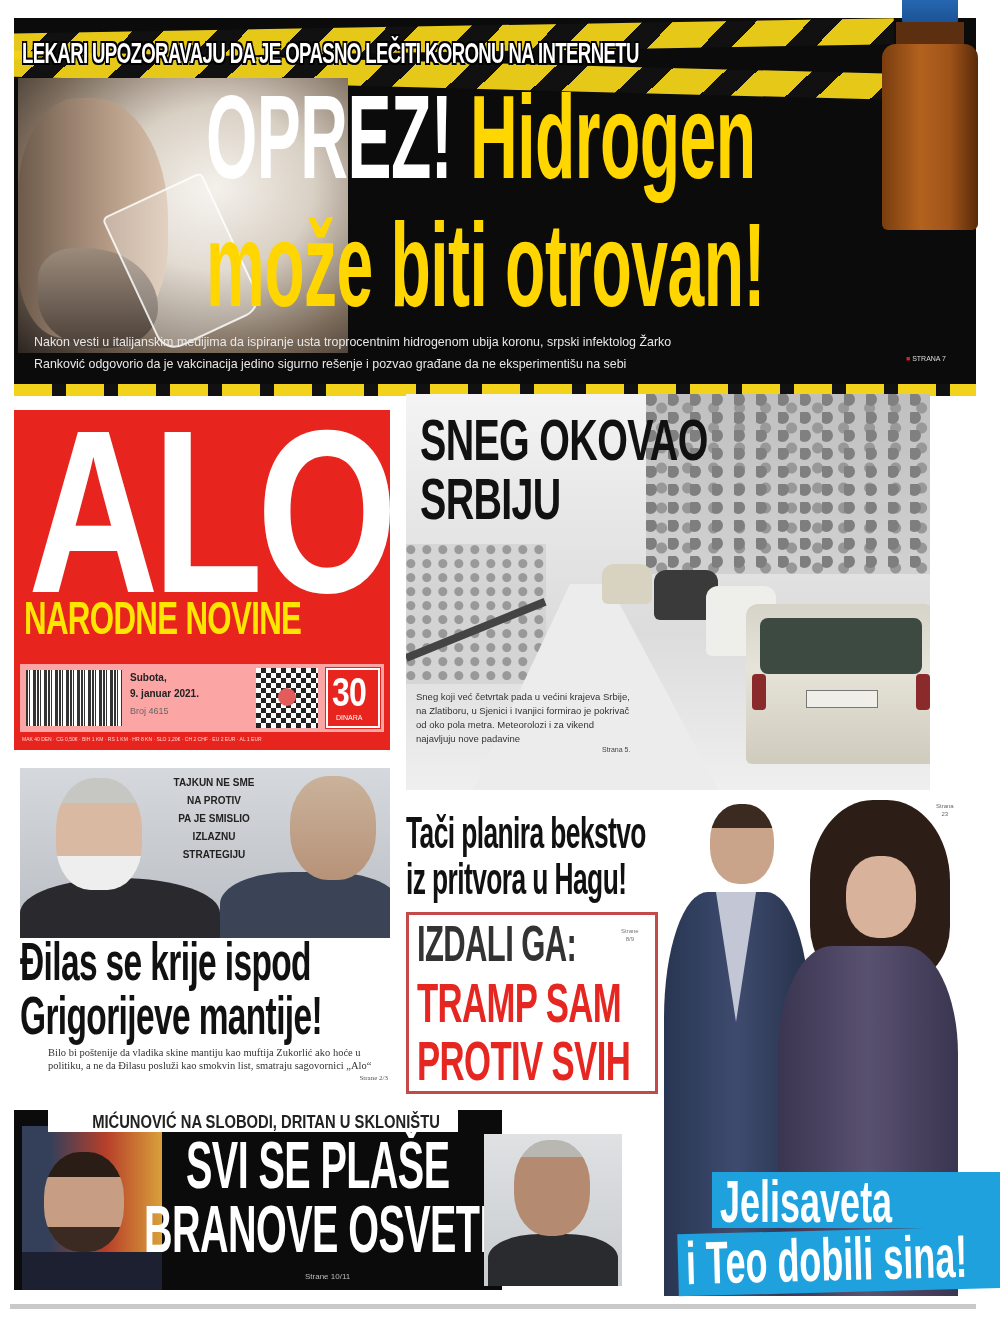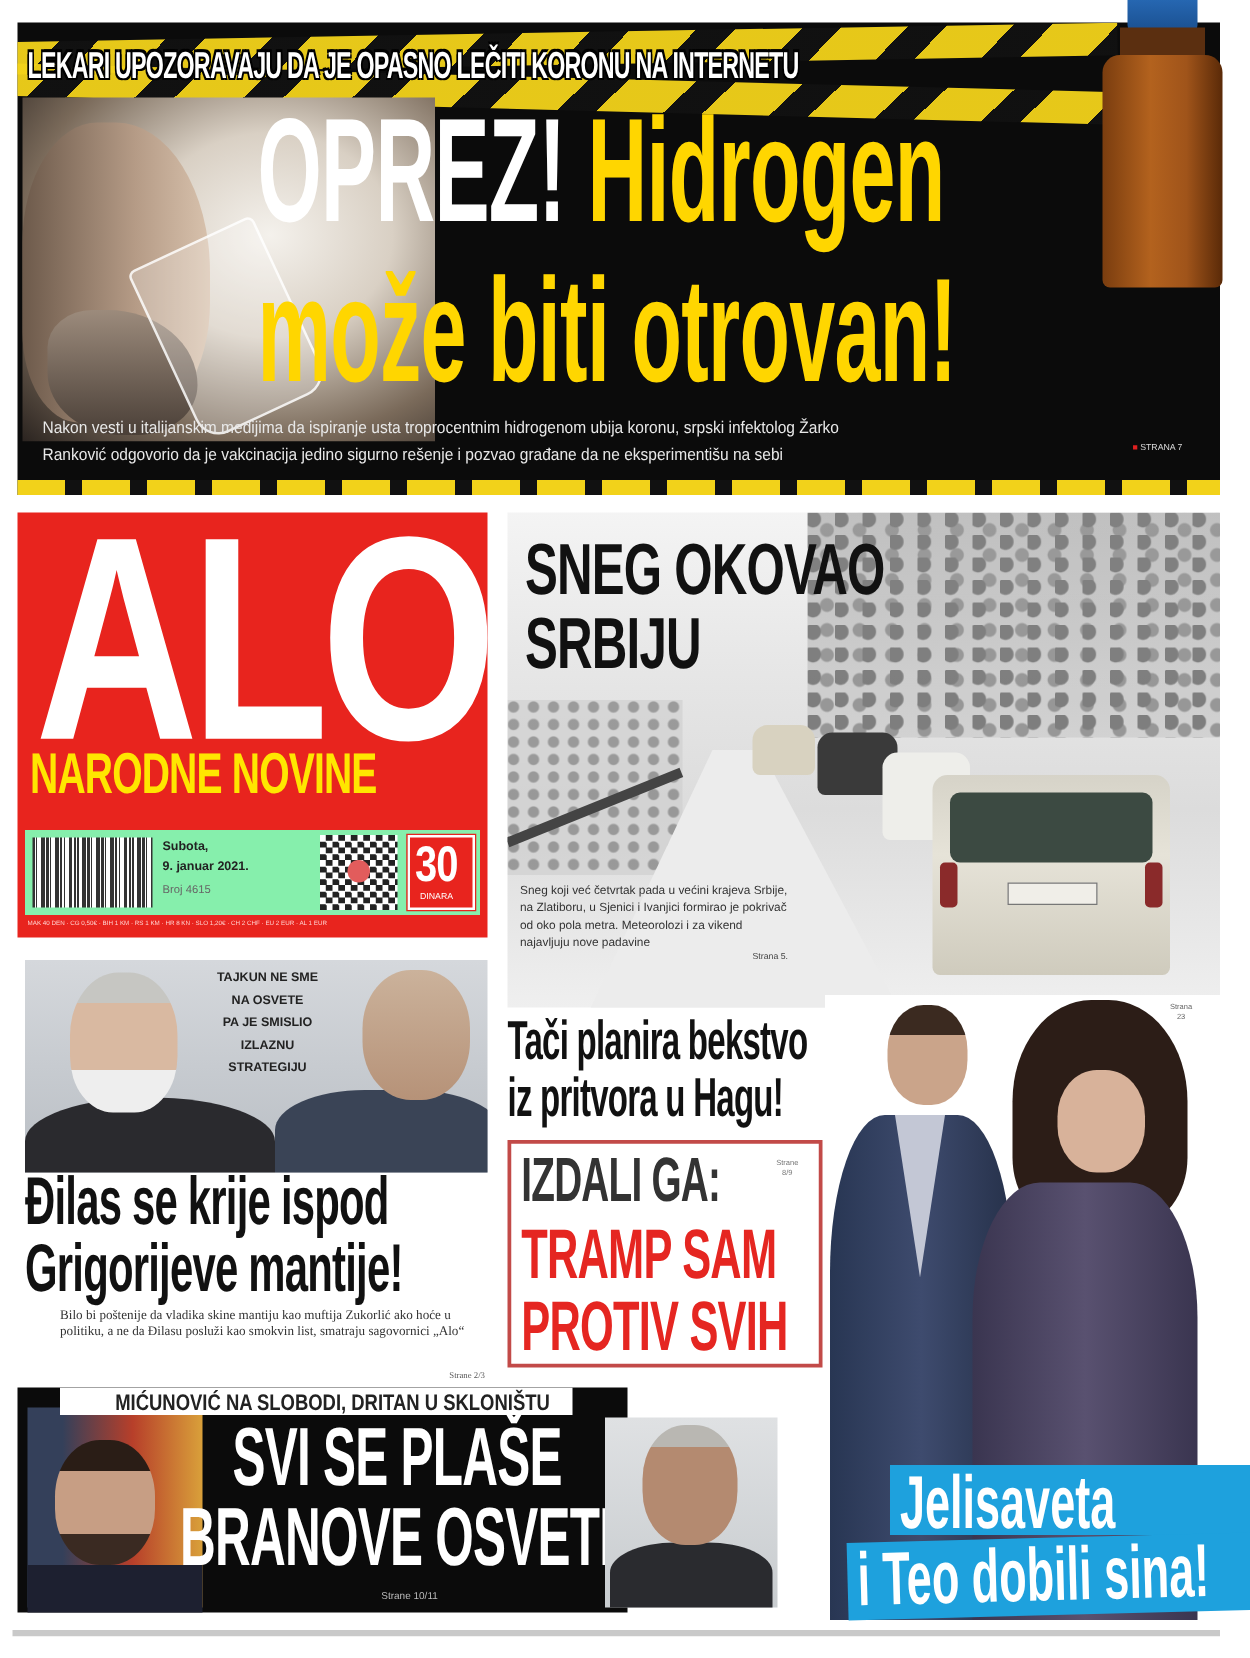--- a/index.html
+++ b/index.html
@@ -32,36 +32,36 @@
   #lede-box { position: absolute; left: 20px; top: 313px; width: 920px; height: 48px; }
   #lede-box p { font-size: 13.5px; color: #e8e8e8; line-height: 22px; white-space: nowrap; transform: scaleX(0.92); transform-origin: left; }
   #lede-page { position: absolute; right: 8px; top: 24px; font-size: 7px; color: #ddd; }
   #lede-page::before { content: "■ "; color: #e02020; }
   #tape-bottom { left: 14px; top: 384px; width: 962px; height: 12px; background: repeating-linear-gradient(90deg, #f2d21a 0 38px, #111 38px 52px); }
 
   
   #masthead { left: 14px; top: 410px; width: 376px; height: 340px; background: #e8241e; }
   #logo { position: absolute; left: 14px; top: -14px; font-size: 232px; color: #fff; transform: scaleX(0.78); line-height: 1; letter-spacing: -8px; }
   #tagline { position: absolute; left: 10px; top: 185px; font-size: 46px; color: #ffe600; transform: scaleX(0.68); line-height: 1; }
-  #info-strip { position: absolute; left: 6px; top: 254px; width: 364px; height: 68px; background: #86efac; }
+  #info-strip { position: absolute; left: 6px; top: 254px; width: 364px; height: 68px; background: #fca5a5; }
   .barcode { position: absolute; left: 6px; top: 6px; width: 96px; height: 56px;
     background: repeating-linear-gradient(90deg, #333 0 2px, #fff 2px 3px, #333 3px 4px, #fff 4px 7px, #333 7px 10px, #fff 10px 11px); }
   #date-day { position: absolute; left: 110px; top: 8px; font-size: 10px; font-weight: 700; color: #222; }
   #date-full { position: absolute; left: 110px; top: 24px; font-size: 10px; font-weight: 700; color: #222; }
   #issue-no { position: absolute; left: 110px; top: 42px; font-size: 9px; color: #666; }
   .qr { position: absolute; left: 236px; top: 4px; width: 62px; height: 60px;
     background: repeating-conic-gradient(#222 0 25%, #fff 0 50%) 0 0/10px 10px; }
   .qr::after { content: ""; position: absolute; left: 22px; top: 20px; width: 18px; height: 18px; border-radius: 50%; background: #e25c5c; }
   #price-box { position: absolute; left: 306px; top: 4px; width: 54px; height: 60px; background: #e8241e; border: 2px solid #fff; outline: 1px solid #e8241e; }
   #price-num { position: absolute; left: 4px; top: 0; font-size: 40px; color: #fff; transform: scaleX(0.8); line-height: 1.1; }
   #price-cur { position: absolute; left: 8px; top: 44px; font-size: 7px; color: #fff; }
   #mast-footer { position: absolute; left: 8px; top: 326px; width: 360px; font-size: 5px; color: #ffd2cf; white-space: nowrap; overflow: hidden; }
 
   
-  #snow-photo { left: 406px; top: 410px; width: 570px; height: 396px; overflow: hidden;
+  #snow-photo { left: 406px; top: 394px; width: 524px; height: 396px; overflow: hidden;
     background: linear-gradient(180deg, #f4f4f4 0%, #e7e7e7 30%, #dcdcdc 60%, #efefef 100%); }
   .trees { position: absolute; left: 240px; top: 0; width: 330px; height: 180px;
     background: radial-gradient(circle at 20% 30%, #6d6d6d 0 6px, transparent 7px) 0 0/22px 18px,
                 radial-gradient(circle at 60% 70%, #8a8a8a 0 5px, transparent 6px) 0 0/26px 20px,
                 linear-gradient(180deg, #b7b7b7, #cfcfcf); opacity: 0.85; }
   .trees-left { position: absolute; left: 0; top: 150px; width: 140px; height: 140px;
     background: radial-gradient(circle at 30% 40%, #7c7c7c 0 4px, transparent 5px) 0 0/16px 14px, #d0d0d0; opacity: 0.7; }
   .road { position: absolute; left: 60px; top: 190px; width: 260px; height: 220px; background: #ececec; clip-path: polygon(40% 0, 55% 0, 100% 100%, 0 100%); }
   .rail { position: absolute; left: 0; top: 260px; width: 150px; height: 8px; background: #444; transform: rotate(-22deg); transform-origin: left; }
   .car { position: absolute; border-radius: 12px 12px 6px 6px; }
@@ -197,33 +197,33 @@
   <div id="snow-page">Strana 5.</div>
 </div>
 
 <div id="dilas-photo" class="abs">
   <div class="priest-robe"></div>
   <div class="priest-head"></div>
   <div class="man-suit"></div>
   <div class="man-head"></div>
   <div id="dilas-kicker">
     <div>TAJKUN NE SME</div>
-    <div>NA OSVETE</div>
+    <div>NA PROTIV</div>
     <div>PA JE SMISLIO</div>
     <div>IZLAZNU</div>
     <div>STRATEGIJU</div>
   </div>
 </div>
 <div id="dilas-title" class="abs cond">
   <div>Đilas se krije ispod</div>
   <div>Grigorijeve mantije!</div>
 </div>
 <div id="dilas-text" class="abs">
   <span>Bilo bi poštenije da vladika skine mantiju kao muftija Zukorlić ako hoće u politiku, a ne da Đilasu posluži kao smokvin list, smatraju sagovornici „Alo“</span>
-  <span id="dilas-page" style="float:right;margin-top:22px;">Strane 2/3</span>
+  <span id="dilas-page" style="float:right;">Strane 2/3</span>
 </div>
 
 <div id="taci-title" class="abs cond">
   <div>Tači planira bekstvo</div>
   <div>iz pritvora u Hagu!</div>
 </div>
 <div id="taci-page" class="abs">
   <div>Str.</div>
   <div>4</div>
 </div>

